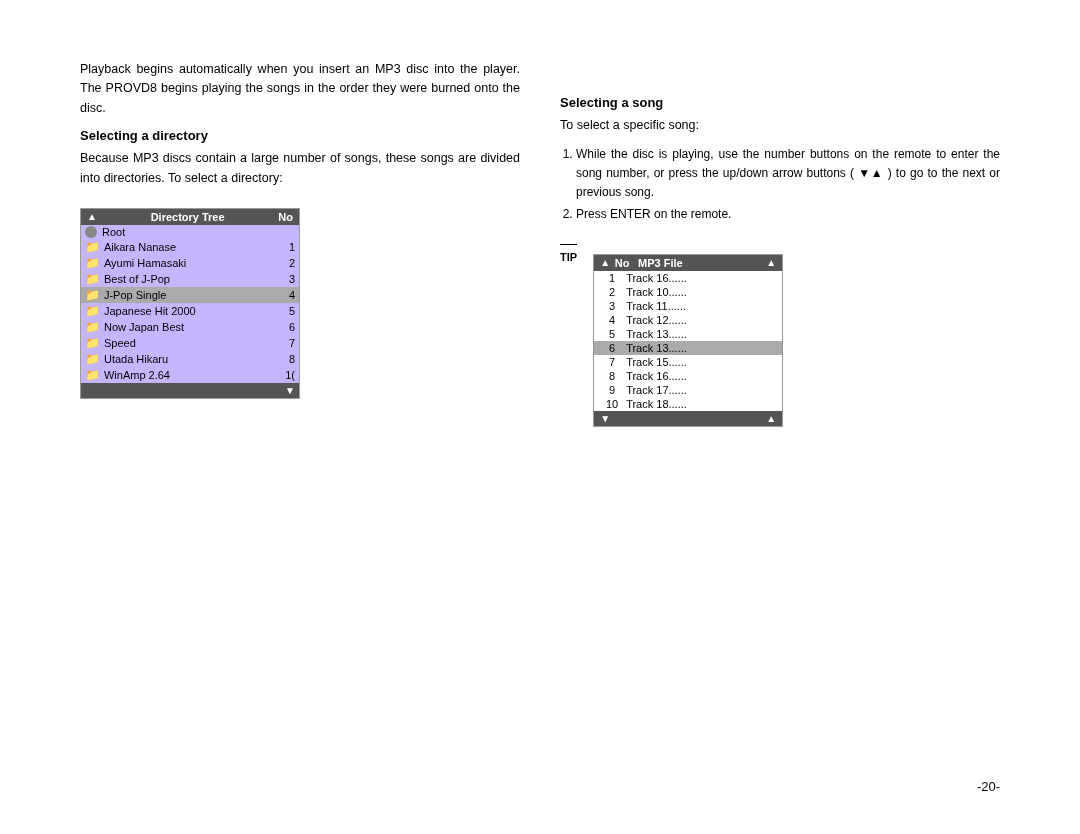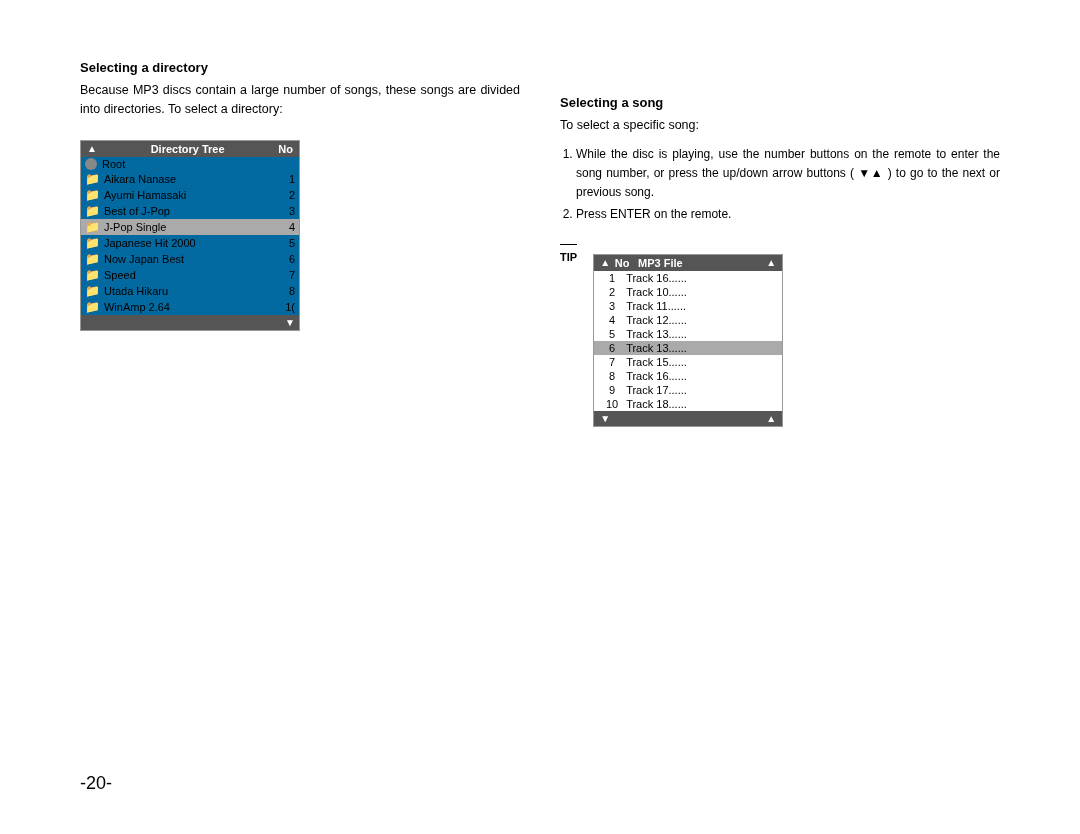--- a/index.html
+++ b/index.html
@@ -88,21 +88,21 @@
 
     .dir-tree-header .arrow {
       font-size: 10px;
     }
 
     .dir-tree-header .col-no {
       font-weight: bold;
     }
 
     .dir-tree-body {
-      background: #0369a1;
+      background: #c4b5fd;
     }
 
     .dir-row {
       display: flex;
       align-items: center;
       padding: 1px 4px;
       font-size: 11px;
       gap: 2px;
     }
 
@@ -237,32 +237,33 @@
       padding-top: 4px;
     }
 
     .tip-label {
       font-weight: bold;
       font-size: 11px;
       text-align: right;
     }
 
     .page-number {
-      text-align: left;
-      font-size: 18px;
+      text-align: right;
+      font-size: 13px;
       margin-top: 13px;
     }
   </style>
 </head>
 <body>
 
 <div class="page-content">
   <div class="two-col">
 
     <div class="left-col">
+      <p class="body-text">Playback begins automatically when you insert an MP3 disc into the player.  The PROVD8 begins playing the songs in the order they were burned onto the disc.</p>
 
       <p class="section-heading">Selecting a directory</p>
       <p class="body-text">Because MP3 discs contain a large number of  songs, these songs are divided into directories. To select a directory:</p>
 
 
       <div class="dir-tree-widget">
         <div class="dir-tree-header">
           <span class="arrow">▲</span>
           <span>Directory Tree</span>
           <span class="col-no">No</span>

